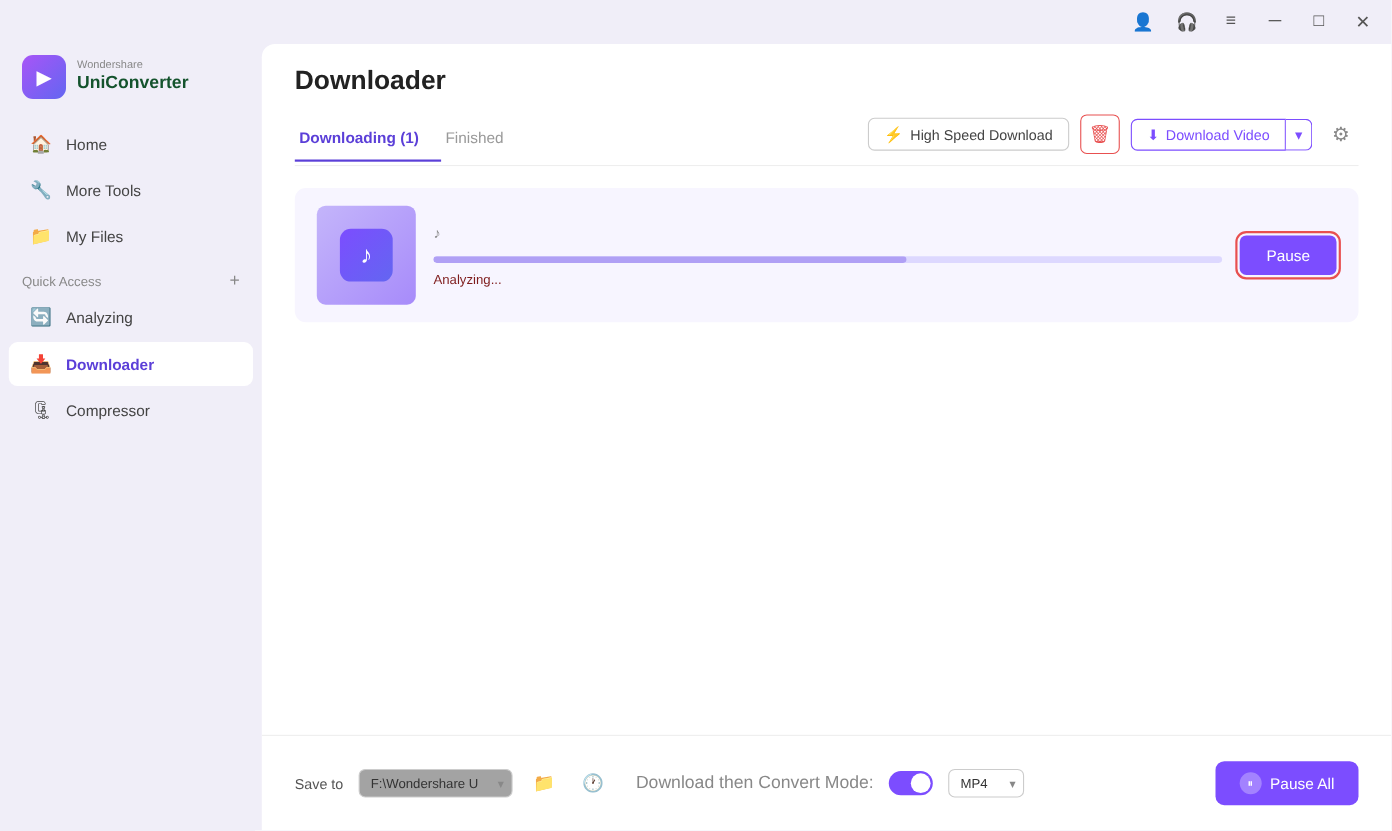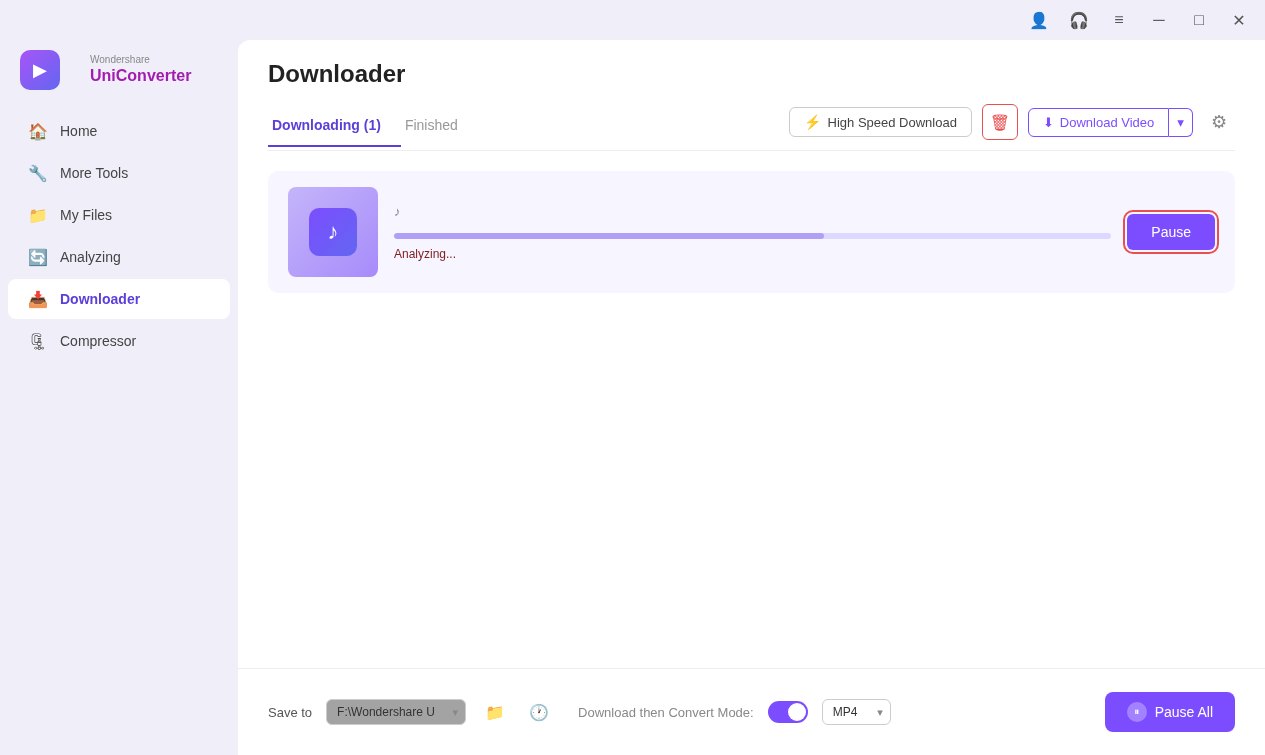--- a/index.html
+++ b/index.html
@@ -47,23 +47,23 @@
       padding: 10px 20px 20px 20px;
     }
     .logo-icon {
       width: 40px; height: 40px;
       background: linear-gradient(135deg, #a855f7, #6366f1);
       border-radius: 10px;
       display: flex; align-items: center; justify-content: center;
       color: white;
       font-size: 18px;
     }
-    .logo-text { line-height: 1.2; margin-left: 20px; }
+    .logo-text { line-height: 1.2; }
     .logo-text .brand { font-size: 10px; color: #888; }
-    .logo-text .name { font-size: 16px; font-weight: 700; color: #a21caf; }
+    .logo-text .name { font-size: 16px; font-weight: 700; color: #14532d; }
 
     .nav-item {
       display: flex;
       align-items: center;
       gap: 12px;
       padding: 10px 20px;
       cursor: pointer;
       border-radius: 8px;
       margin: 1px 8px;
       color: #444;
@@ -321,21 +321,21 @@
     }
     .footer-icon-btn {
       width: 30px; height: 30px;
       display: flex; align-items: center; justify-content: center;
       cursor: pointer;
       color: #666;
       font-size: 16px;
     }
 
     .convert-mode-label {
-      font-size: 13px;
+      font-size: 16px;
       color: #888;
       margin-left: 10px;
     }
 
     .toggle-switch {
       width: 40px; height: 22px;
       background: #7c4dff;
       border-radius: 11px;
       position: relative;
       cursor: pointer;
@@ -426,20 +426,24 @@
     </div>
     <div class="nav-item">
       <span class="nav-icon">🔧</span>
       <span>More Tools</span>
     </div>
     <div class="nav-item">
       <span class="nav-icon">📁</span>
       <span>My Files</span>
     </div>
 
+    <div class="section-header">
+      <span>Quick Access</span>
+      <span class="add-btn">+</span>
+    </div>
 
     <div class="nav-item">
       <span class="nav-icon">🔄</span>
       <span>Analyzing</span>
     </div>
     <div class="nav-item active">
       <span class="nav-icon">📥</span>
       <span>Downloader</span>
     </div>
     <div class="nav-item">

